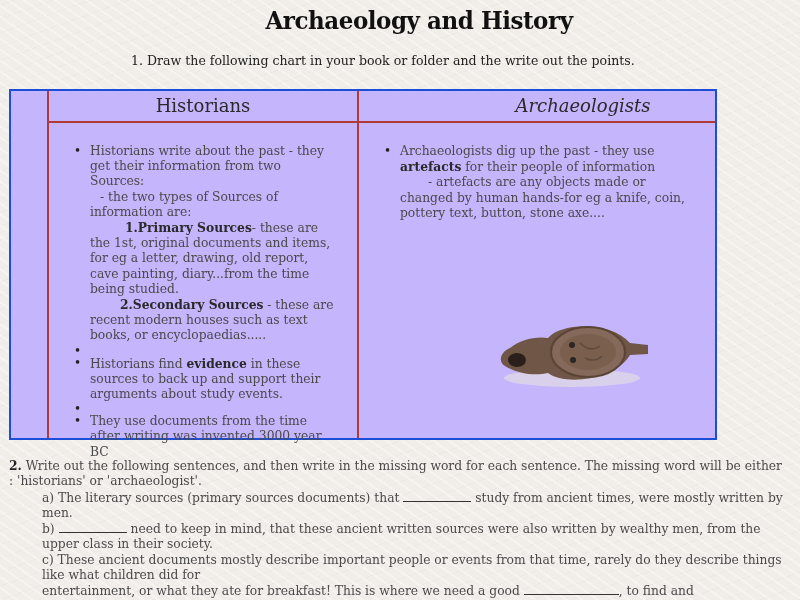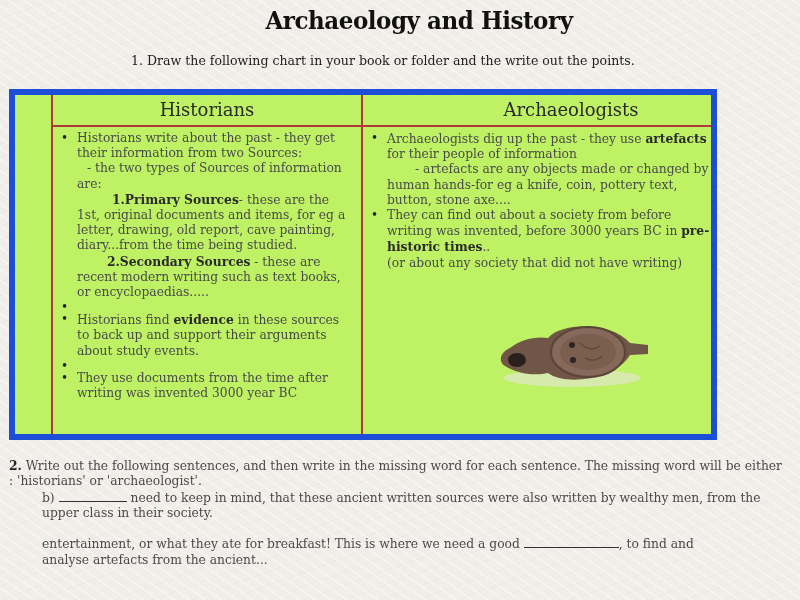--- a/index.html
+++ b/index.html
@@ -18,33 +18,33 @@
       font-family: "DejaVu Serif", serif; font-weight: bold; font-size: 25px; color: #111;
       letter-spacing: -0.5px; transform: scaleX(0.92); transform-origin: 419px 0;
     }
     .instr1 {
       position: absolute; left: 131px; top: 52px;
       font-family: "DejaVu Serif", serif; font-size: 13.5px; color: #222;
       transform: scaleX(0.93); transform-origin: 0 0; white-space: nowrap;
     }
     .tbl {
       position: absolute; left: 9px; top: 89px; width: 708px; height: 351px;
-      border: 6px solid #1d4ed8; box-sizing: border-box; background: #bef264;
+      border: 2px solid #1d4ed8; box-sizing: border-box; background: #c4b5fd;
     }
     .vline { position: absolute; top: 0; bottom: 0; width: 2px; background: #b03a3a; }
     .hline { position: absolute; height: 2px; background: #b03a3a; }
     .head {
       position: absolute; top: 0; height: 30px; line-height: 30px; text-align: center;
       font-family: "DejaVu Serif", serif; font-size: 18px; color: #2a2a2a;
     }
     .cell {
       position: absolute; top: 32px; font-family: "DejaVu Serif", serif;
       font-size: 12.3px; line-height: 15.2px; color: #4a4a4a;
     }
-    .cell ul { margin: 0; padding-left: 0; list-style: none; }
+    .cell ul { margin: 17px; padding-left: 0; list-style: none; }
     .cell li { position: relative; padding-left: 22px; }
     .cell li::before {
       content: "•"; position: absolute; left: 6px; top: 0; color: #222; font-size: 12px;
     }
     .cell b { color: #2a2a2a; }
     .indent1 { padding-left: 10px; }
     .indent2 { padding-left: 35px; }
     .indent3 { padding-left: 30px; }
     .gap { height: 12px; }
     .lamp { position: absolute; left: 490px; top: 318px; }
@@ -61,63 +61,60 @@
 
 <div class="title">Archaeology and History</div>
 <div class="instr1">1. Draw the following chart in your book or folder and the write out the points.</div>
 
 <div class="tbl">
   <div class="vline" style="left:36px;"></div>
   <div class="vline" style="left:346px;"></div>
   <div class="hline" style="left:36px; right:0; top:30px;"></div>
 
   <div class="head" style="left:38px; width:308px;">Historians</div>
-  <div class="head" style="left:348px; width:416px;">Archaeologists</div>
+  <div class="head" style="left:364px; width:416px;font-style:italic;">Archaeologists</div>
 
   <div class="cell" style="left:40px; width:300px; top:36px;">
     <ul>
       <li>
         <span>Historians write about the past - they get their information from two Sources:</span><br>
         <span class="indent1">- the two types of Sources of information are:</span><br>
         <span class="indent2"><b>1.Primary Sources</b></span><span>- these are the 1st, original documents and items, for eg a letter, drawing, old report, cave painting, diary...from the time being studied.</span><br>
-        <span class="indent3"><b>2.Secondary Sources</b></span><span> - these are recent modern writing such as text books, or encyclopaedias.....</span>
+        <span class="indent3"><b>2.Secondary Sources</b></span><span> - these are recent modern houses such as text books, or encyclopaedias.....</span>
       </li>
       <li class="gap" style="list-style:none;"></li>
       <li><span>Historians find </span><b>evidence</b><span> in these sources to back up and support their arguments about study events.</span></li>
       <li class="gap"></li>
       <li>They use documents from the time after writing was invented 3000 year BC</li>
     </ul>
   </div>
 
   <div class="cell" style="left:350px; width:345px; top:36px;">
     <ul>
       <li>
         <span>Archaeologists dig up the past - they use </span><b>artefacts</b><span> for their people of information</span><br>
         <span style="padding-left:28px;">- artefacts are any objects made or changed by human hands-for eg a knife, coin, pottery text, button, stone axe....</span>
-      </li>
-      <li>
-        <span>They can find out about a society from before writing was invented, before 3000 years BC in </span><b>pre-historic times</b><span>..</span><br>
-        <span>(or about any society that did not have writing)</span>
       </li>
     </ul>
   </div>
 </div>
 
 <svg class="lamp" width="165" height="75" viewBox="0 0 165 75">
   <ellipse cx="82" cy="60" rx="68" ry="9" fill="#e8e4df" opacity="0.6"></ellipse>
   <path d="M20 30 C 30 22, 45 18, 58 20 C 70 5, 120 2, 140 25 L 158 27 L 158 36 L 140 37 C 125 62, 75 68, 58 55 C 45 58, 28 56, 15 48 C 8 44, 10 34, 20 30 Z" fill="#6f5646"></path>
   <ellipse cx="98" cy="34" rx="37" ry="25" fill="#85695a" stroke="#5a4436" stroke-width="2"></ellipse>
   <ellipse cx="98" cy="34" rx="28" ry="18" fill="#7a5f4f"></ellipse>
   <ellipse cx="27" cy="42" rx="9" ry="7" fill="#2a1f1a"></ellipse>
   <circle cx="82" cy="27" r="3" fill="#2e2420"></circle>
   <circle cx="83" cy="42" r="3" fill="#2e2420"></circle>
   <path d="M90 25 Q 100 35 110 28 M95 40 Q 105 45 112 38" stroke="#5e4a3d" stroke-width="1.5" fill="none"></path>
 </svg>
 
 <div class="sec2">
   <div><b>2.</b><span> Write out the following sentences, and then write in the missing word for each sentence. The missing word will be either : 'historians' or 'archaeologist'.</span></div>
+  <div class="sub"><span>a) The literary sources (primary sources documents) that </span><span class="blank" style="width:68px;"></span><span> study from ancient times, were mostly written by men.</span></div>
   <div class="sub"><span>b) </span><span class="blank" style="width:68px;"></span><span> need to keep in mind, that these ancient written sources were also written by wealthy men, from the upper class in their society.</span></div>
   <div class="sub">
-    <br>
+    <span>c) These ancient documents mostly describe important people or events from that time, rarely do they describe things like what children did for</span><br>
     <span>entertainment, or what they ate for breakfast! This is where we need a good </span><span class="blank" style="width:95px;"></span><span>, to find and</span><br>
     <span>analyse artefacts from the ancient...</span>
   </div>
 </div>
 
 </body></html>

